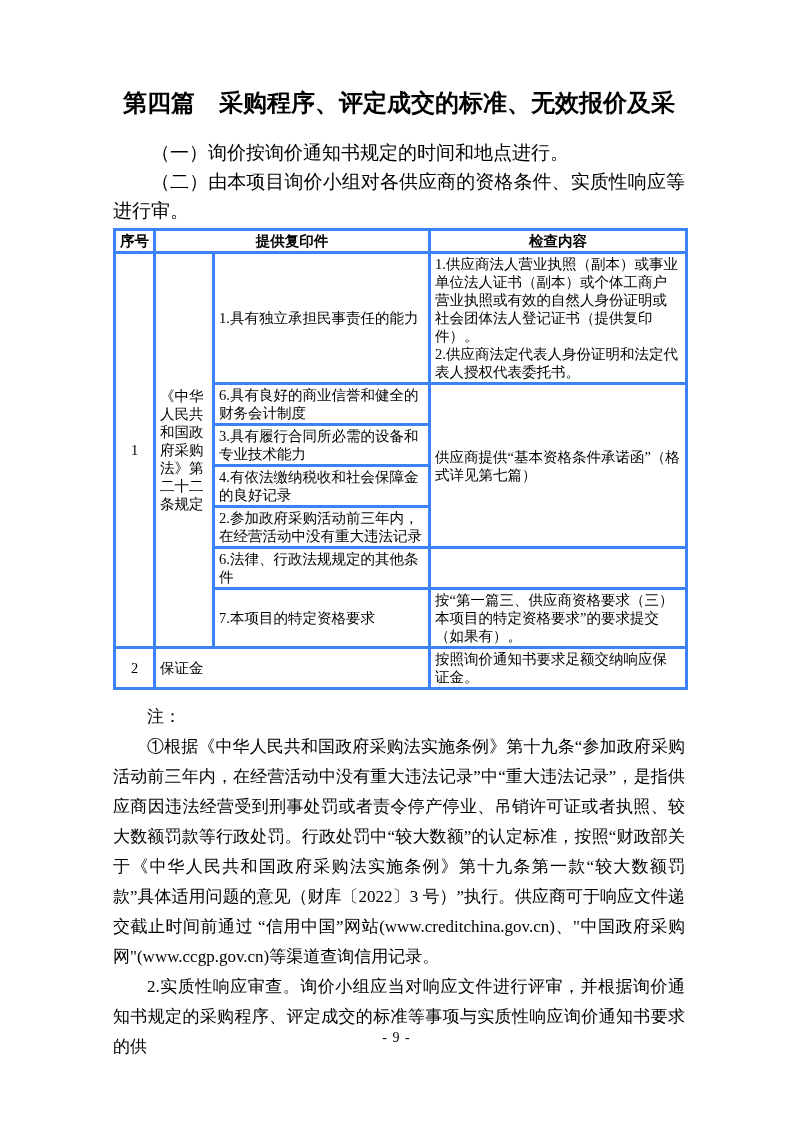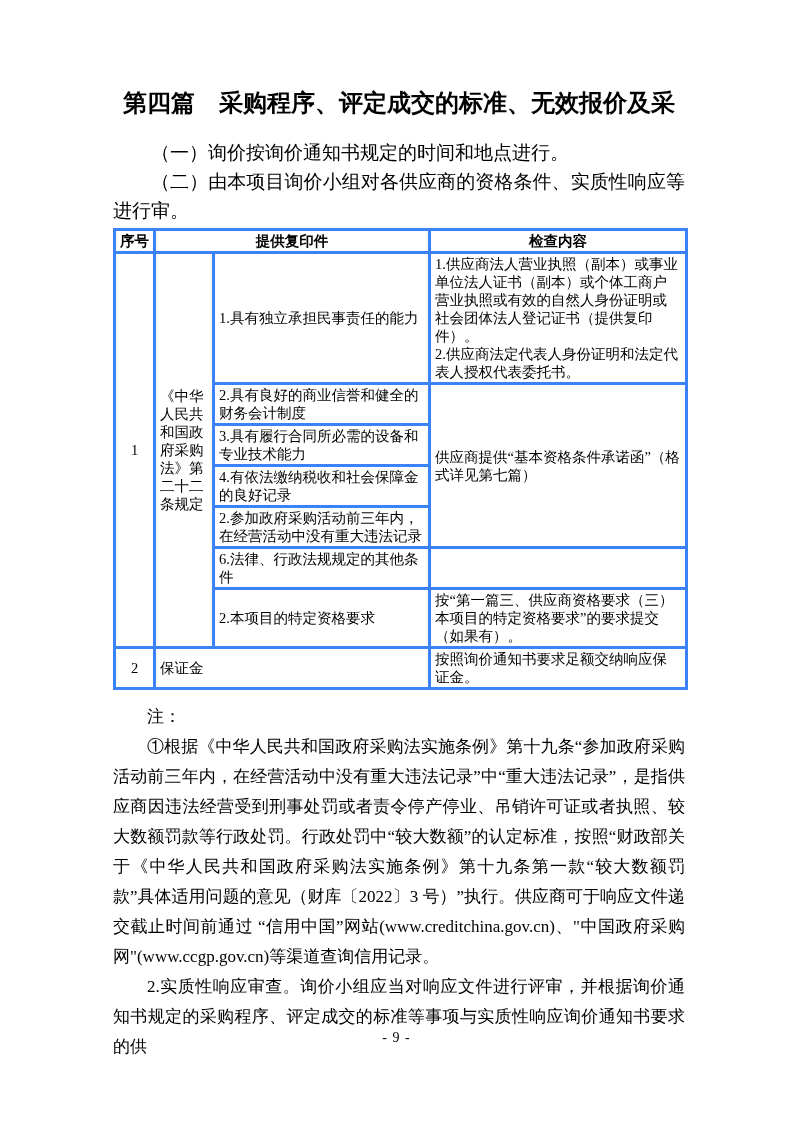--- a/index.html
+++ b/index.html
@@ -110,38 +110,38 @@
       <tr style="height:107px">
         <td class="idx" rowspan="7">1</td>
         <td class="law" rowspan="7">《中华人民共和国政府采购法》第二十二条规定</td>
         <td>1.具有独立承担民事责任的能力</td>
         <td class="vtop">
           <div>1.供应商法人营业执照（副本）或事业单位法人证书（副本）或个体工商户营业执照或有效的自然人身份证明或社会团体法人登记证书（提供复印件）。</div>
           <div>2.供应商法定代表人身份证明和法定代表人授权代表委托书。</div>
         </td>
       </tr>
       <tr style="height:40px">
-        <td>2.具有良好的商业信誉和健全的财务会计制度</td>
+        <td>6.具有良好的商业信誉和健全的财务会计制度</td>
         <td rowspan="4">供应商提供“基本资格条件承诺函”（格式详见第七篇）</td>
       </tr>
       <tr style="height:39px">
         <td>3.具有履行合同所必需的设备和专业技术能力</td>
       </tr>
       <tr style="height:35px">
         <td>4.有依法缴纳税收和社会保障金的良好记录</td>
       </tr>
       <tr style="height:37px">
         <td>2.参加政府采购活动前三年内，在经营活动中没有重大违法记录</td>
       </tr>
       <tr style="height:35px">
         <td>6.法律、行政法规规定的其他条件</td>
         <td></td>
       </tr>
       <tr style="height:55px">
-        <td>2.本项目的特定资格要求</td>
+        <td>7.本项目的特定资格要求</td>
         <td>按“第一篇三、供应商资格要求（三）本项目的特定资格要求”的要求提交（如果有）。</td>
       </tr>
       <tr style="height:40px">
         <td class="idx vtop">2</td>
         <td class="vtop" colspan="2">保证金</td>
         <td class="vtop">按照询价通知书要求足额交纳响应保证金。</td>
       </tr>
     </tbody>
       </table>
 

